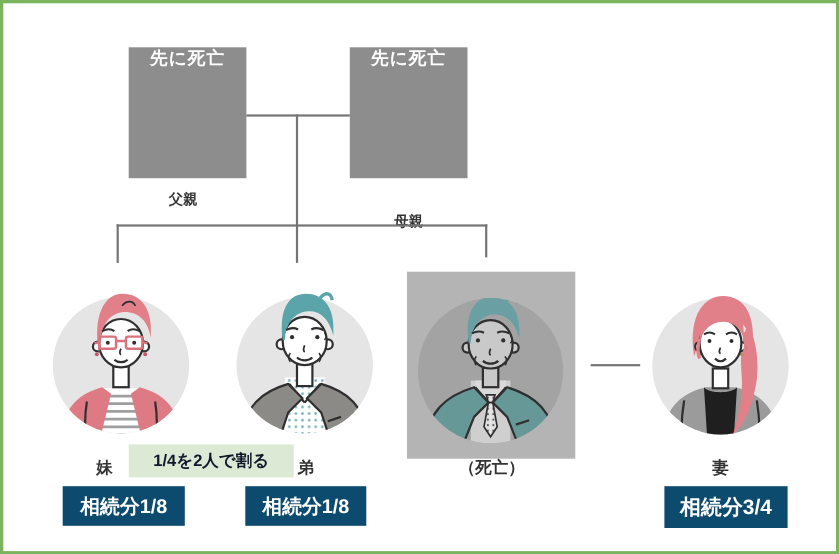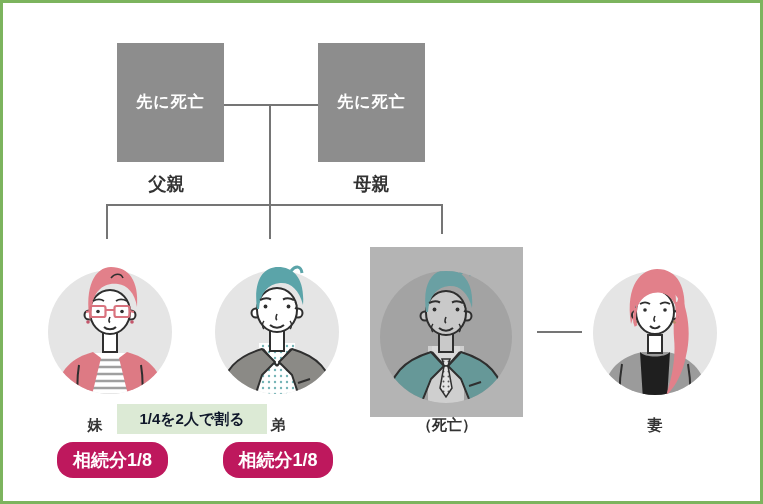--- a/index.html
+++ b/index.html
@@ -1,27 +1,27 @@
 <!DOCTYPE html>
 <html><head>
 <meta charset="utf-8">
 <style>
   html,body{margin:0;padding:0;background:#fff;}
   body{font-family:"Liberation Sans","DejaVu Sans",sans-serif;}
   .canvas{position:relative;width:763px;height:504px;background:#ffffff;overflow:hidden;}
   .frame-border{position:absolute;inset:0;border:3px solid #7cb45e;pointer-events:none;z-index:20;}
 
   
-  .gbox{position:absolute;width:107px;height:119px;background:#8d8d8d;display:flex;align-items:center;justify-content:center;}
+  .gbox{position:absolute;width:107px;height:119px;background:#8d8d8d;display:flex;justify-content:center;}
   .gbox span{color:#ffffff;font-weight:bold;font-size:16px;letter-spacing:1px;}
   .gbox.father{left:117px;top:43px;}
   .gbox.mother{left:318px;top:43px;}
-  .plabel{position:absolute;width:107px;top:172px;text-align:center;font-size:18px;font-weight:600;color:#333333;}
+  .plabel{position:absolute;width:107px;top:172px;text-align:center;font-size:13px;font-weight:600;color:#333333;}
   .plabel.father{left:113px;}
-  .plabel.mother{left:318px;}
+  .plabel.mother{left:318px;margin-top:20px;}
 
   
   .line{position:absolute;background:#757575;}
   .l-parent-h{left:224px;top:104px;width:94px;height:2px;}
   .l-parent-v{left:269px;top:104px;width:2px;height:135px;}
   .l-child-h{left:106px;top:204px;width:337px;height:2px;}
   .l-child-left{left:106px;top:204px;width:2px;height:35px;}
   .l-child-right{left:441px;top:204px;width:2px;height:30px;}
   .l-spouse{left:537px;top:331px;width:45px;height:2px;}
 
@@ -35,22 +35,22 @@
   
   .name{position:absolute;top:416px;font-size:15px;font-weight:600;color:#333333;text-align:center;}
   .name.sister{left:60px;width:70px;}
   .name.brother{left:243px;width:70px;}
   .name.deceased{left:392px;width:110px;font-family:Liberation Mono, monospace;}
   .name.wife{left:620px;width:70px;}
 
   .note{position:absolute;left:117px;top:404px;width:150px;height:30px;background:#dcead5;color:#0f172a;
         font-weight:bold;font-size:15px;display:flex;align-items:center;justify-content:center;z-index:5;}
 
-  .badge{position:absolute;background:#be185d;color:#ffffff;font-weight:bold;
-         display:flex;align-items:center;justify-content:center;border-radius:16px;}
+  .badge{position:absolute;background:#0c4a6e;color:#ffffff;font-weight:bold;
+         display:flex;align-items:center;justify-content:center;}
   .badge.b1{left:57px;top:442px;width:111px;height:36px;font-size:18px;}
   .badge.b2{left:223px;top:442px;width:110px;height:36px;font-size:18px;}
   .badge.b3{left:604px;top:442px;width:112px;height:38px;font-size:19px;}
 
   svg{display:block;}
 </style>
 </head>
 <body>
 
 <div class="canvas">
@@ -222,13 +222,14 @@
   </div>
 
   <div class="note">1/4を2人で割る</div>
   <div class="name sister">妹</div>
   <div class="name brother">弟</div>
   <div class="name deceased">（死亡）</div>
   <div class="name wife">妻</div>
 
   <div class="badge b1">相続分1/8</div>
   <div class="badge b2">相続分1/8</div>
+  <div class="badge b3">相続分3/4</div>
 </div>
 
 </body></html>

